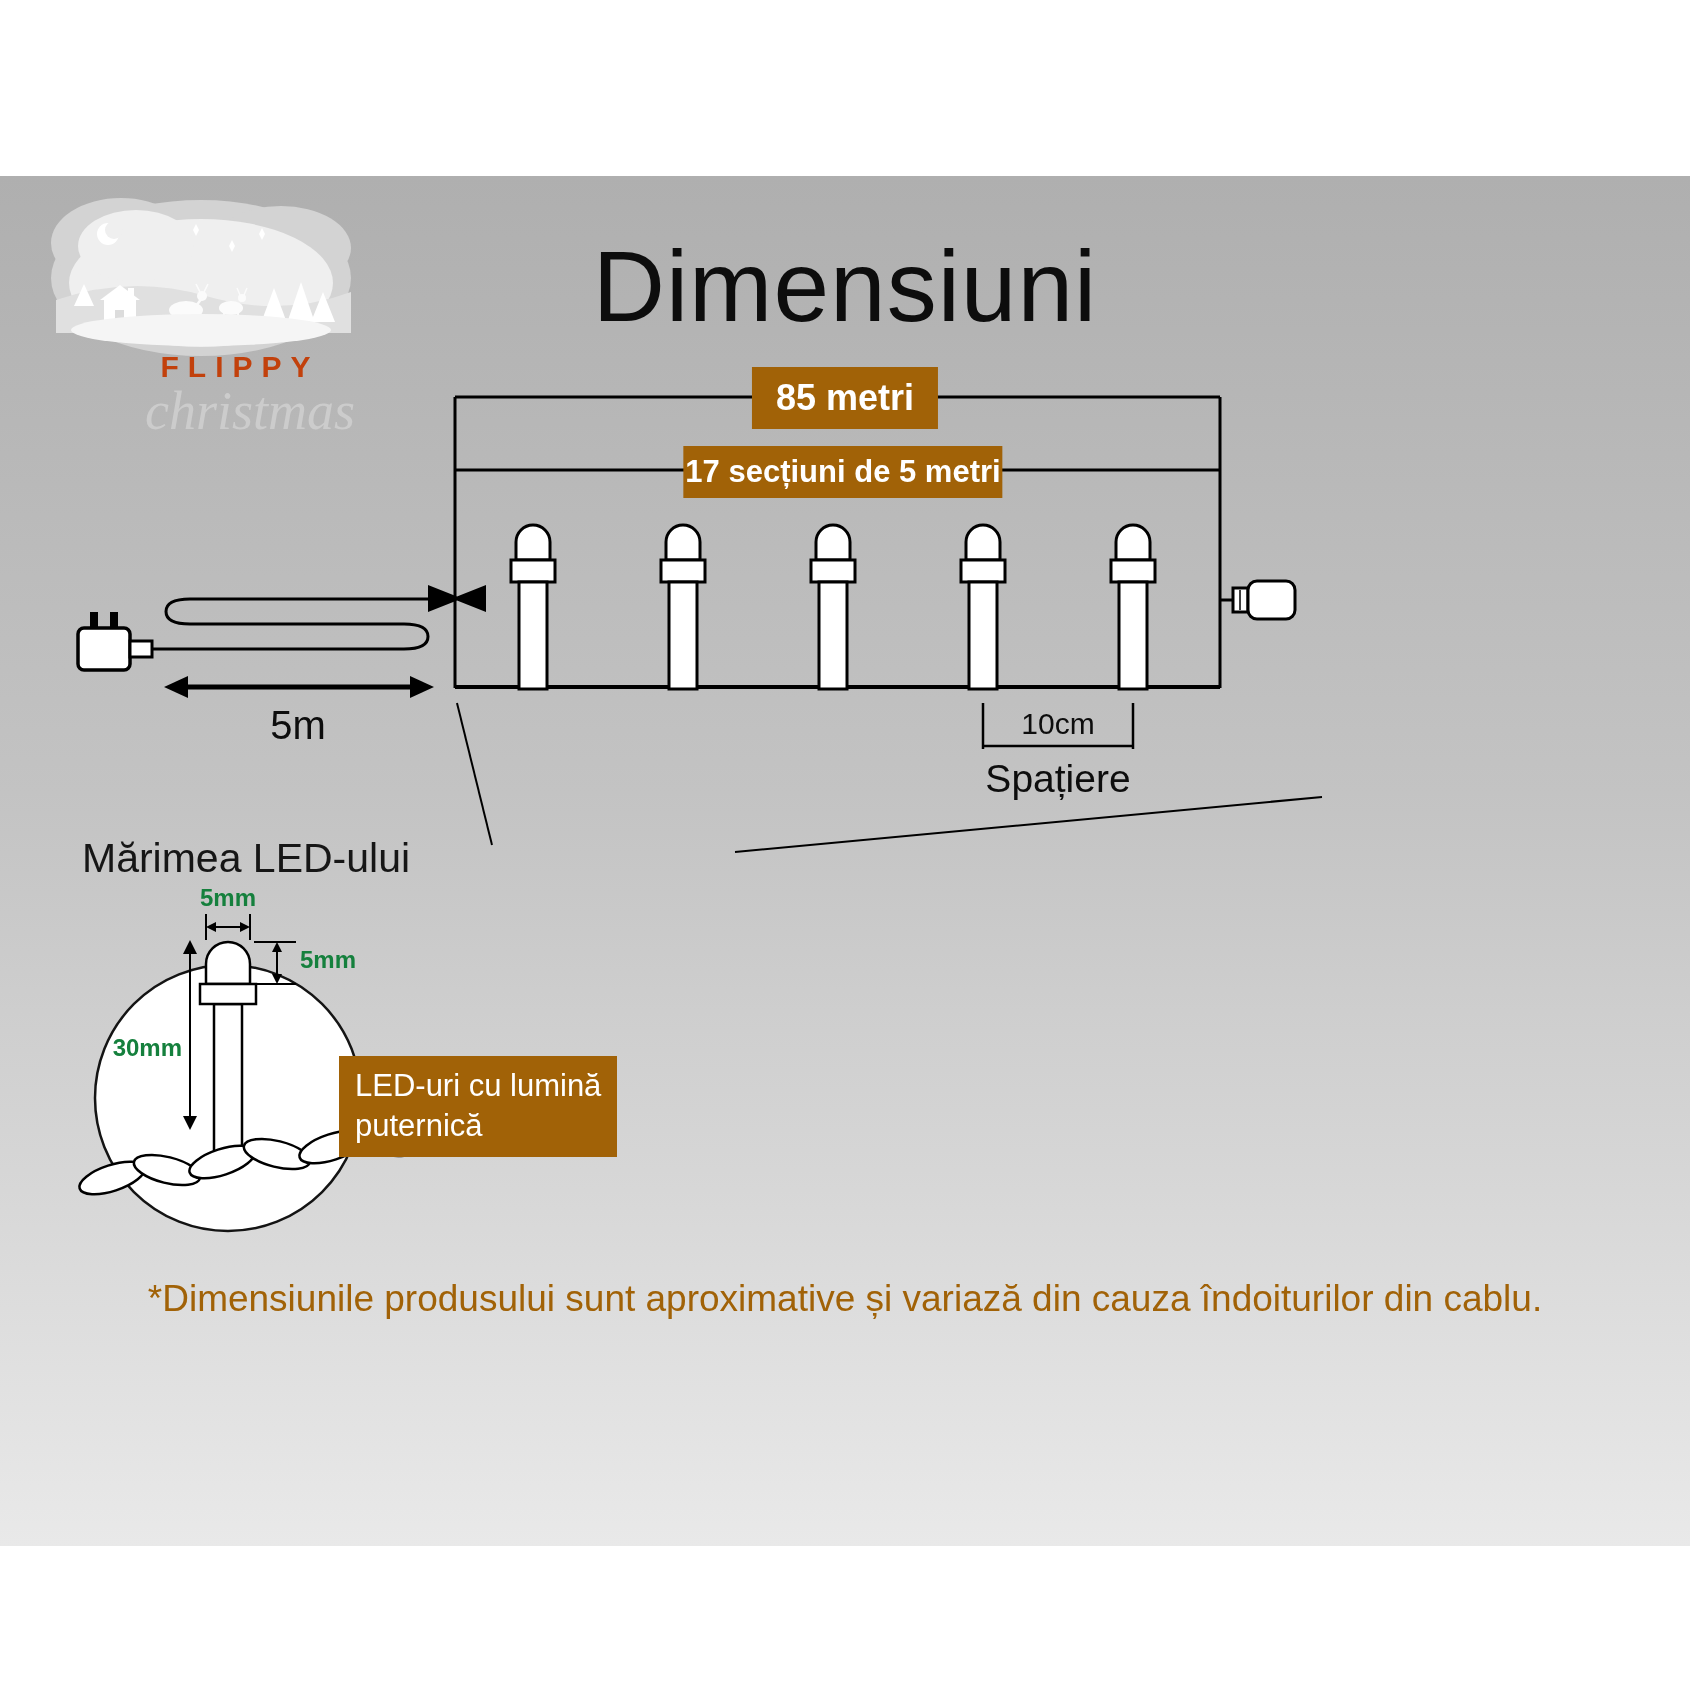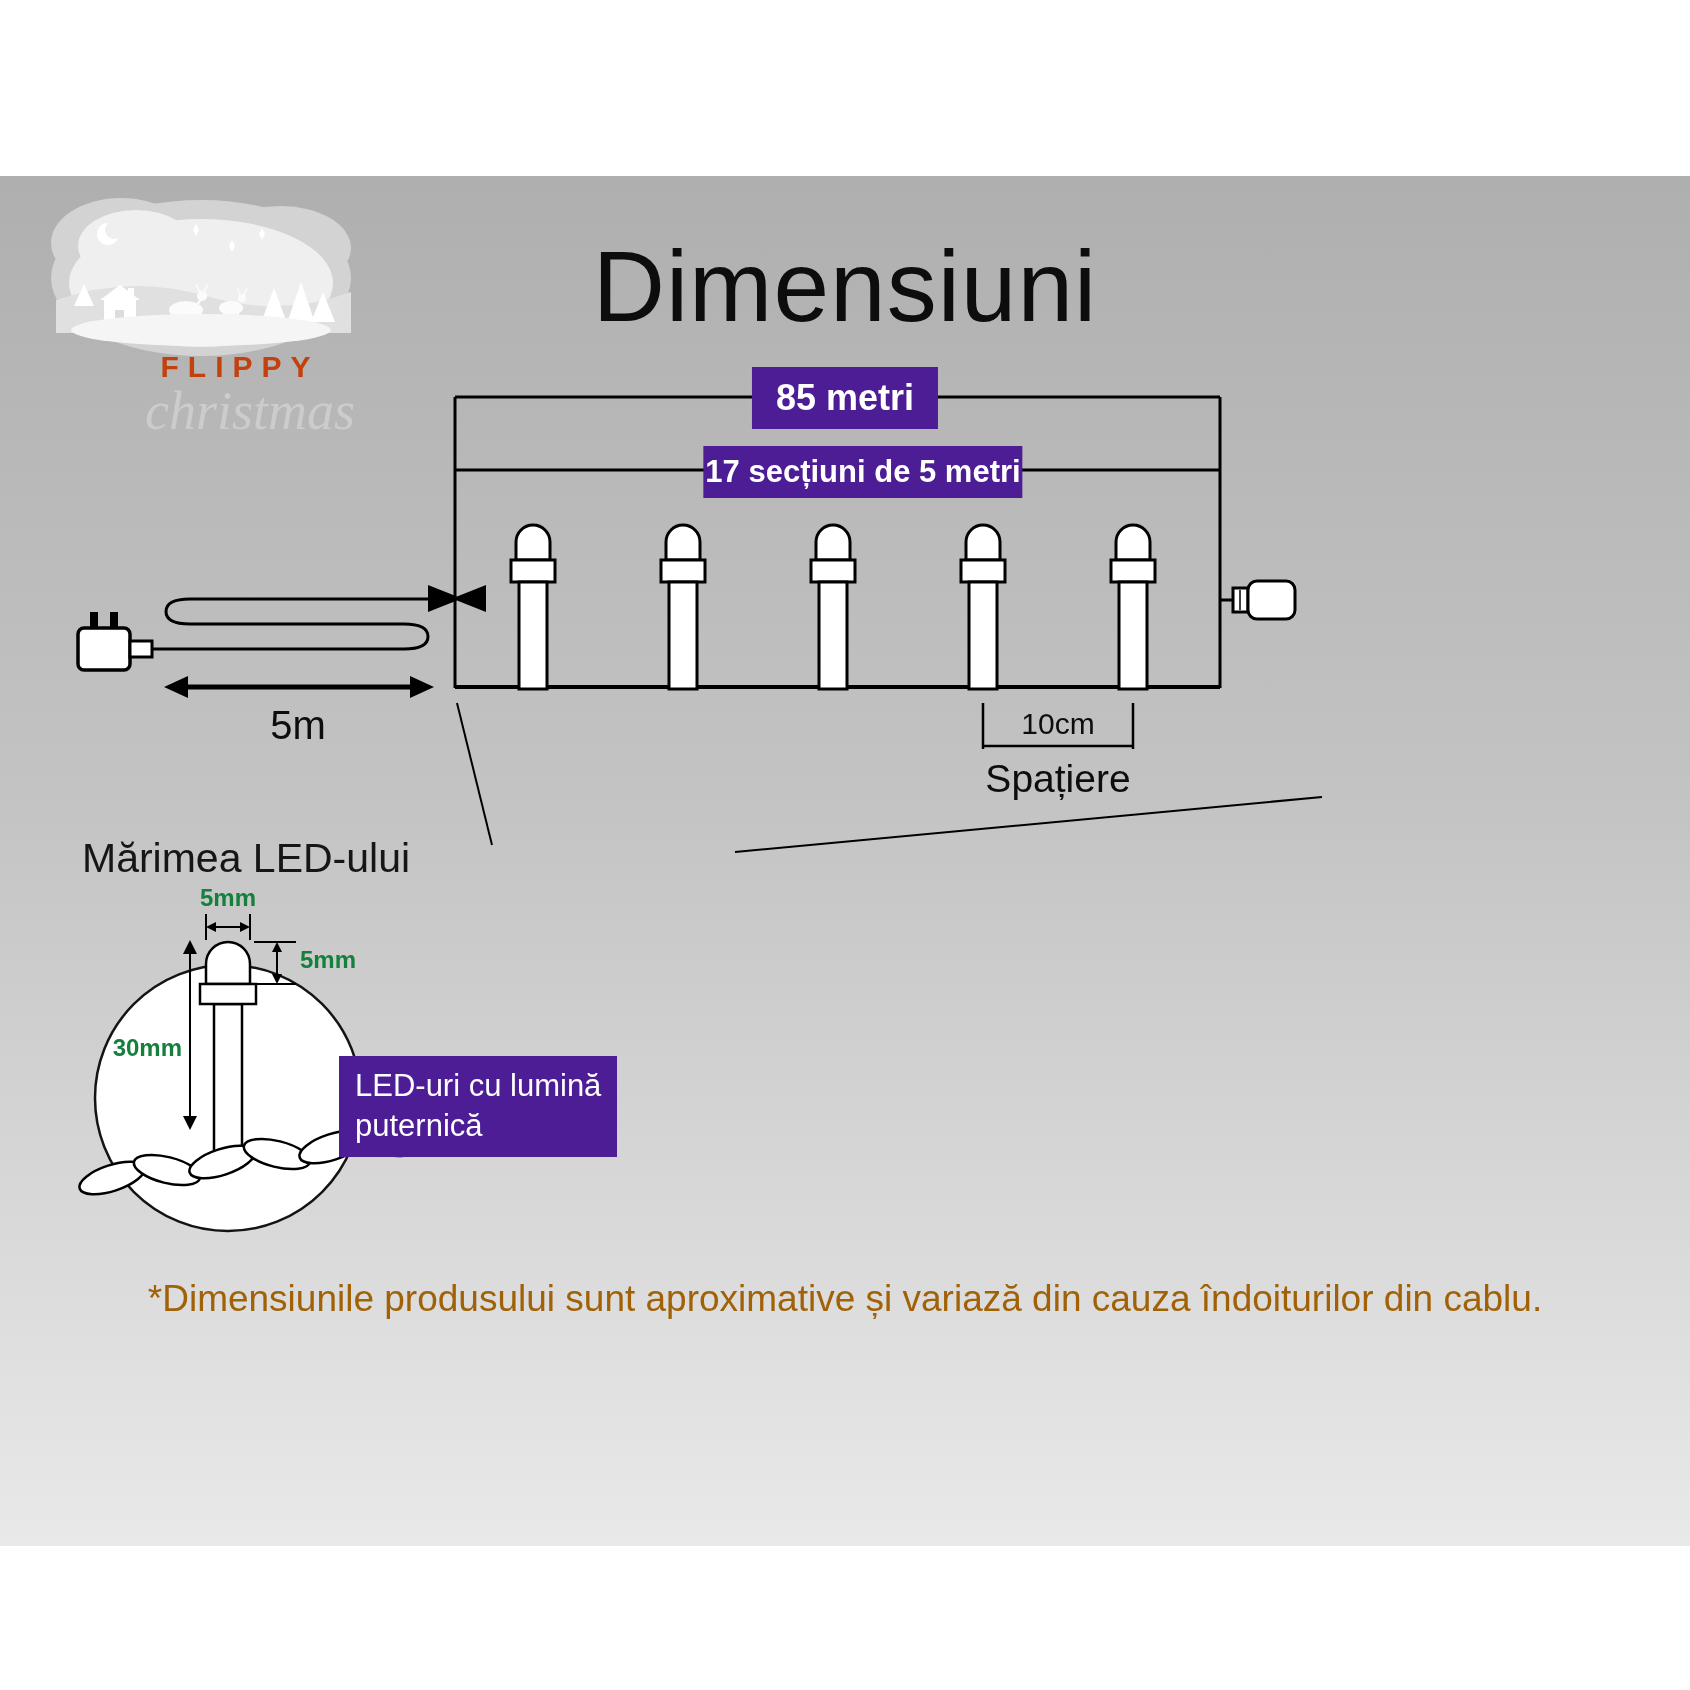--- a/index.html
+++ b/index.html
@@ -12,25 +12,25 @@
     background:linear-gradient(180deg,#afafaf 0%,#c3c3c3 45%,#e9e9e9 100%);
   }
   svg.layer{position:absolute;left:0;top:0;pointer-events:none;}
   .abs{position:absolute;}
   .cx{transform:translateX(-50%);}
   .title{
     left:845px;top:236px;font-size:100px;font-weight:400;line-height:1;
     letter-spacing:1px;white-space:nowrap;
   }
   .blackbox{
-    position:absolute;background:#4c1d95;color:#fff;display:inline-flex;
+    position:absolute;background:#a16207;color:#fff;display:inline-flex;
     align-items:center;justify-content:center;white-space:pre-line;
   }
   .box-85{left:845px;top:367px;padding:10px 24px;font-size:36px;font-weight:700;}
-  .box-sections{left:843px;top:446px;padding:8px 2px;font-size:31px;font-weight:700;margin-left:20px;}
+  .box-sections{left:843px;top:446px;padding:8px 2px;font-size:31px;font-weight:700;}
   .box-ledcount{left:611px;top:831px;padding:8px 20px;font-size:33px;font-weight:700;}
   .box-connect{
     left:1322px;top:537px;width:196px;box-sizing:border-box;padding:10px 14px;
     font-size:31px;font-weight:400;line-height:1.3;text-align:left;
     justify-content:flex-start;
   }
   .box-feature{
     left:339px;top:1056px;padding:10px 16px;font-size:31px;font-weight:400;
     line-height:1.3;text-align:left;
   }

